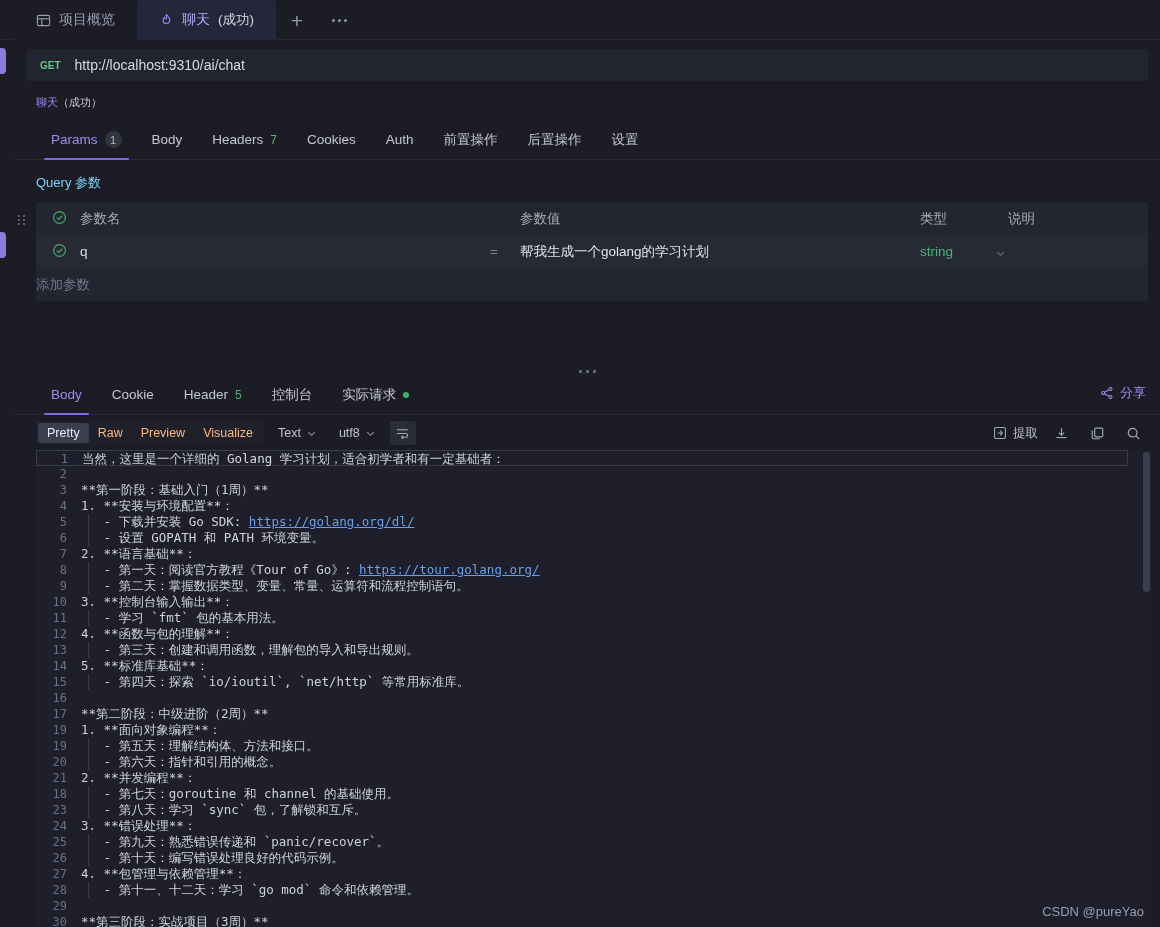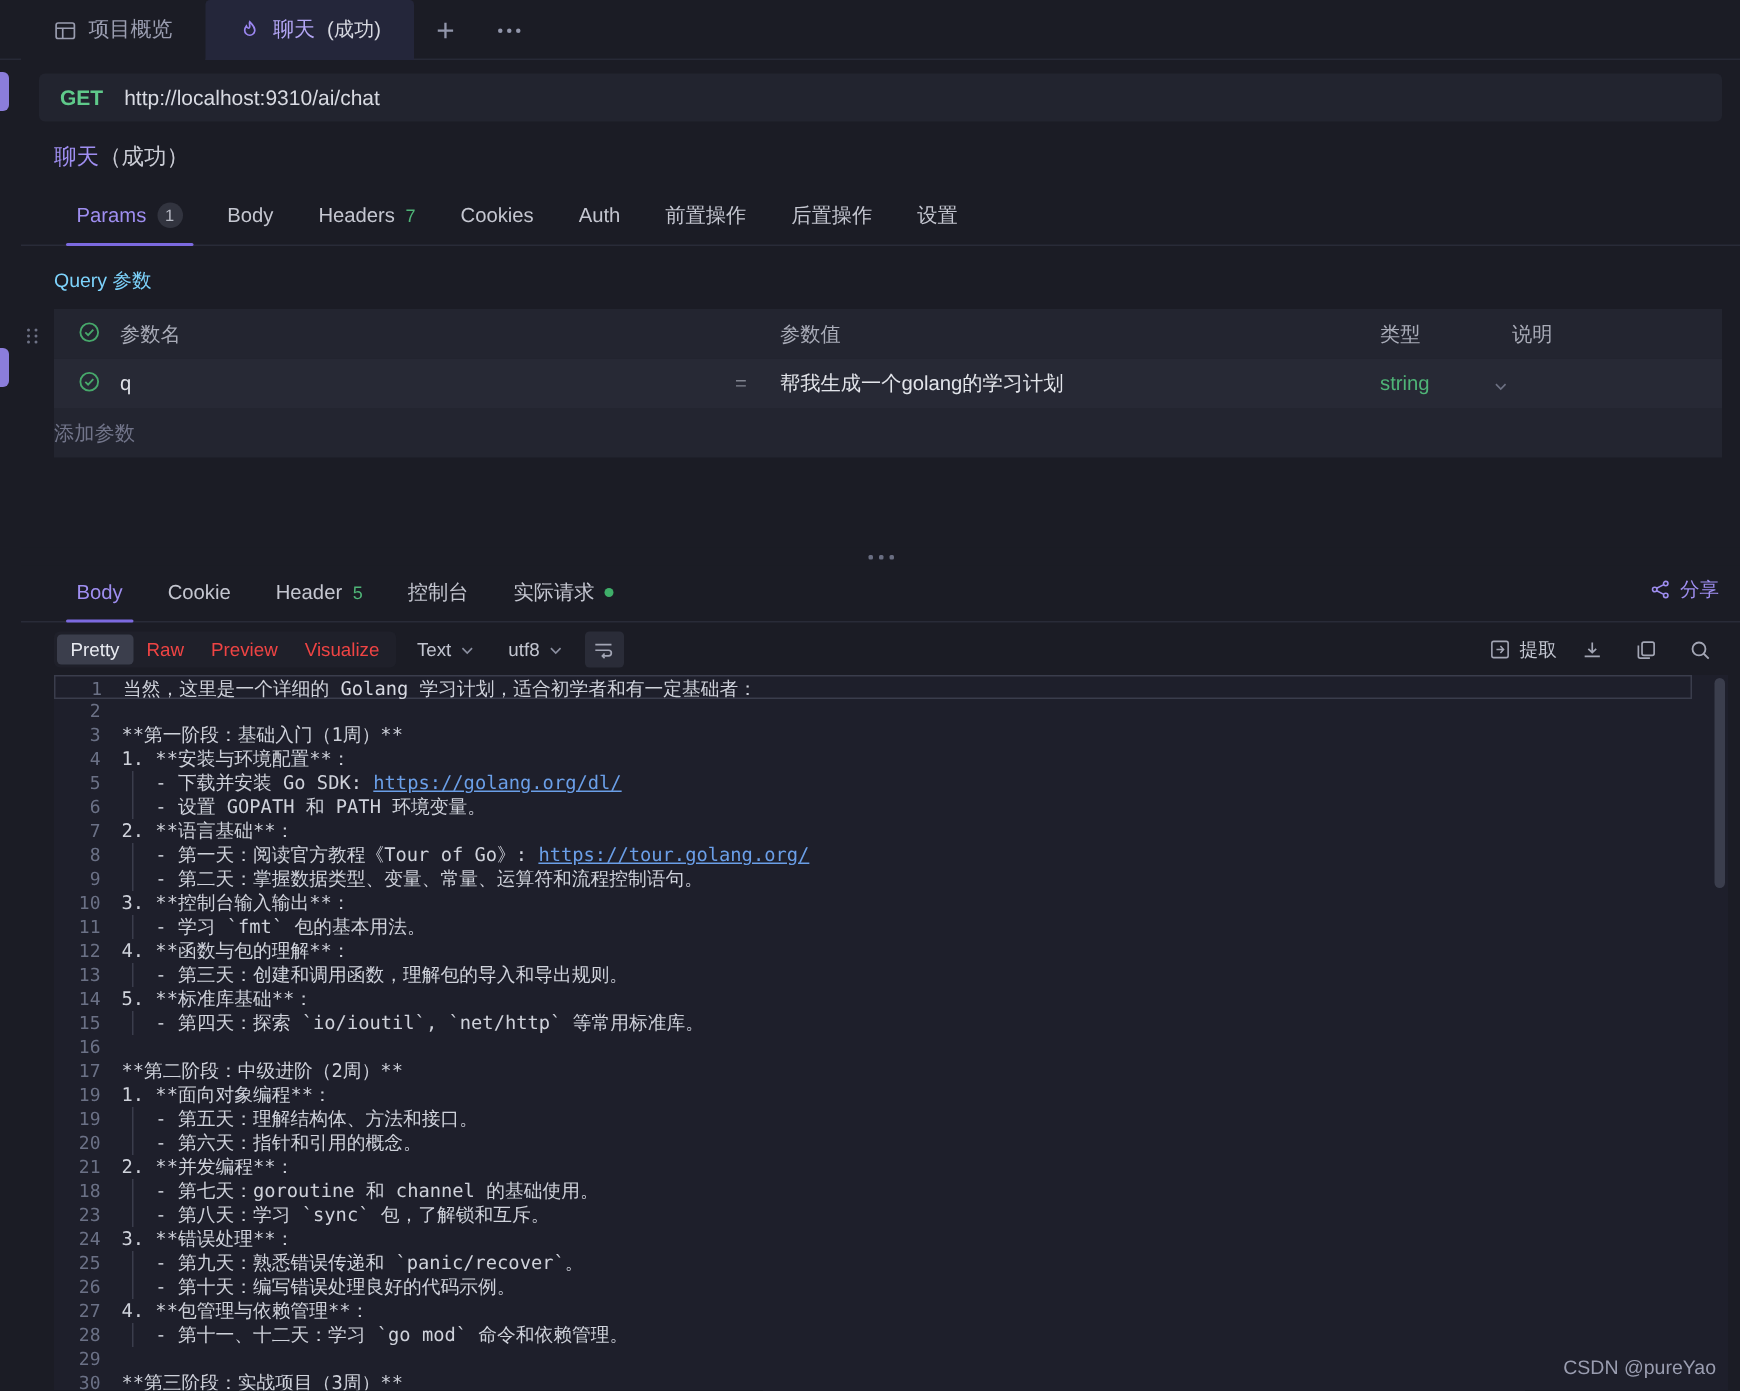--- a/index.html
+++ b/index.html
@@ -53,25 +53,25 @@
   .req-panel {
     position: absolute; left: 14px; top: 40px;
     width: 1146px; height: 325px;
     background: #1b1c25;
   }
   .urlbar {
     margin: 9px 12px 0 12px; height: 32px;
     background: #22242f; border-radius: 4px;
     display: flex; align-items: center; padding: 0 14px; gap: 14px;
   }
-  .method { color: #5fc98a; font-size: 14px; font-weight: 700; }
+  .method { color: #5fc98a; font-size: 10px; font-weight: 700; }
   .url-text { color: #d8dae2; font-size: 14px; }
 
   .req-title {
-    padding: 14px 12px 10px 22px; font-size: 15px;
+    padding: 14px 12px 10px 22px; font-size: 11px;
   }
   .req-title .name { color: #9f8ef0; }
   .req-title .status { color: #c9cbd4; }
 
   
   .tabstrip {
     display: flex; align-items: flex-end; height: 40px;
     padding-left: 22px; gap: 0;
     border-bottom: 1px solid #292b38;
   }
@@ -156,21 +156,21 @@
 
   .resp-toolbar {
     display: flex; align-items: center; gap: 6px;
     height: 36px; padding: 0 12px 0 22px; position: relative;
   }
   .seg-group {
     display: flex; align-items: center; background: #24263170;
     border-radius: 4px; overflow: hidden; padding: 2px;
   }
   .seg {
-    padding: 3px 9px; font-size: 12.5px; color: #ef4444;
+    padding: 3px 9px; font-size: 12.5px; color: #fdba74;
     border-radius: 3px; cursor: pointer;
   }
   .seg.active { background: #3b3e4c; color: #e8eaf0; }
   .drop {
     display: flex; align-items: center; gap: 5px;
     padding: 3px 8px; font-size: 12.5px; color: #c2c5d0; cursor: pointer;
   }
   .icon-btn {
     display: flex; align-items: center; justify-content: center;
     width: 26px; height: 24px; border-radius: 3px; cursor: pointer;

